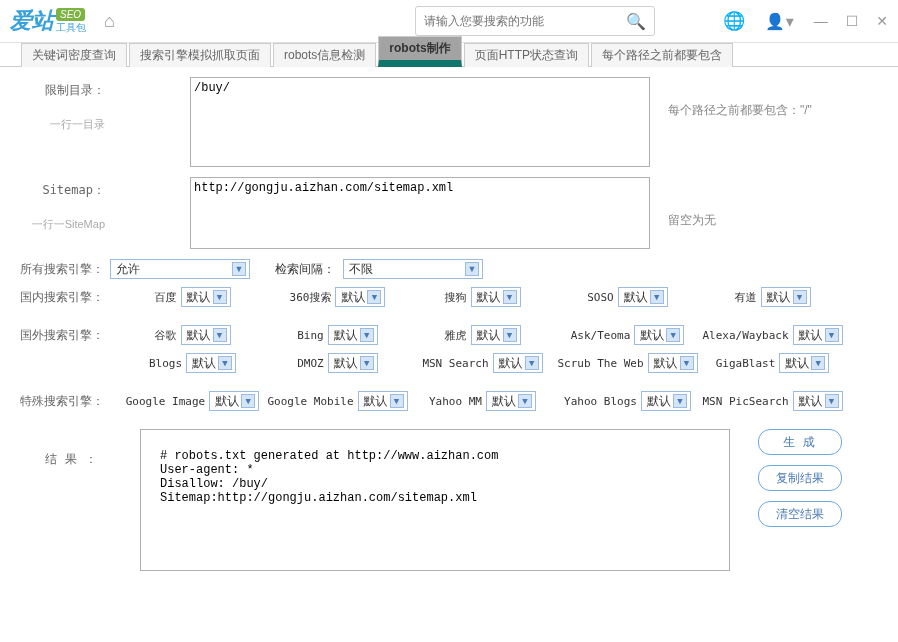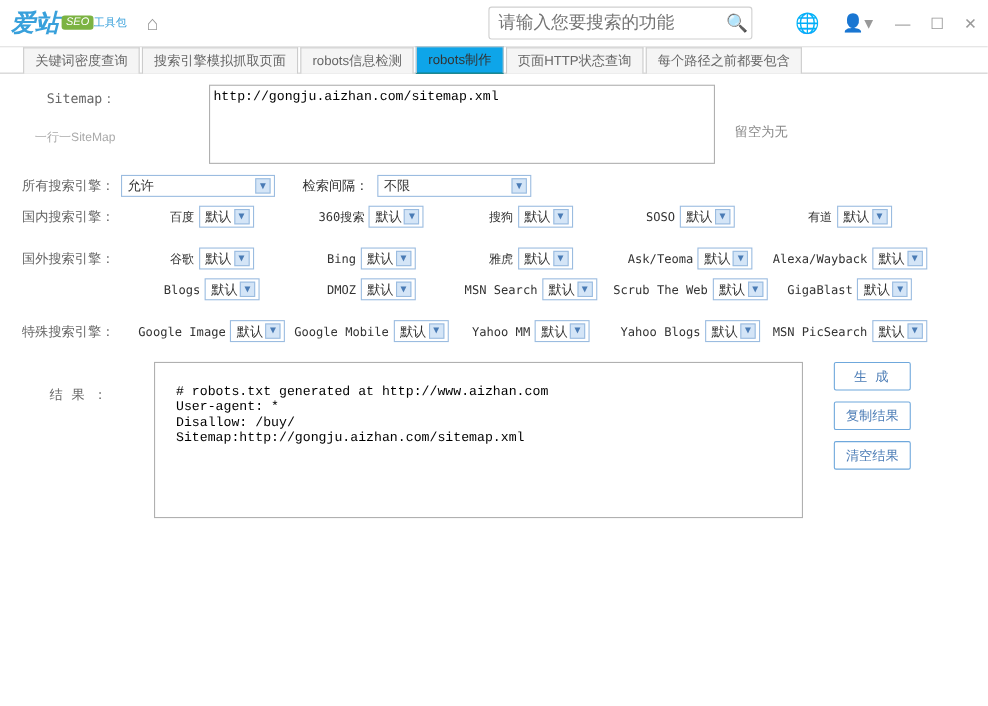--- a/index.html
+++ b/index.html
@@ -4,57 +4,57 @@
 <style>
 * { box-sizing: border-box; margin: 0; padding: 0; }
 body { font-family: "Microsoft YaHei", Arial, sans-serif; font-size: 12px; color: #333; background: #fff; width: 898px; height: 642px; overflow: hidden; }
 .titlebar { height: 43px; display: flex; align-items: center; padding: 0 10px; border-bottom: 1px solid #e0e0e0; }
 .logo { display: flex; align-items: center; gap: 2px; }
 .logo-text { font-size: 22px; font-weight: bold; color: #38a0db; font-style: italic; }
 .logo-sub { font-size: 10px; color: #38a0db; }
 .logo-seo { background: #7cb342; color: #fff; font-size: 10px; padding: 1px 4px; border-radius: 3px; font-style: italic; }
 .home-icon { margin-left: 18px; color: #999; font-size: 18px; cursor: pointer; }
 .search-box { margin-left: 300px; width: 240px; height: 30px; border: 1px solid #d0d0d0; border-radius: 3px; display: flex; align-items: center; padding: 0 8px; }
-.search-box input { border: none; outline: none; flex: 1; font-size: 16px; color: #0f172a; }
+.search-box input { border: none; outline: none; flex: 1; font-size: 12px; color: #0f172a; }
 .search-icon { color: #999; font-size: 16px; }
 .title-icons { margin-left: auto; display: flex; align-items: center; gap: 20px; }
 .title-icons span { color: #999; cursor: pointer; }
 .globe-icon { color: #f5a623; font-size: 18px; }
 .user-icon { color: #f5a623; font-size: 16px; }
 .win-btns { display: flex; gap: 18px; font-size: 14px; color: #666; }
 .tabs { display: flex; border-bottom: 1px solid #ccc; padding-left: 21px; height: 24px; align-items: flex-end; }
 .tab { padding: 3px 10px; border: 1px solid #ccc; border-bottom: none; background: #f5f5f5; margin-right: 2px; font-size: 12px; color: #666; cursor: pointer; position: relative; top: 1px; }
-.tab.active { background: #0ea5e9; border-bottom: 1px solid #0f766e; color: #333; }
+.tab.active { background: #a3a3a3; border-bottom: 7px solid #0f766e; color: #333; font-weight: bold; }
 .content { padding: 10px 20px; }
 .row { display: flex; align-items: flex-start; margin-bottom: 10px; }
 .label { width: 85px; text-align: right; color: #666; padding-top: 5px; }
 .sublabel { width: 85px; text-align: right; color: #aaa; font-size: 11px; margin-top: 18px; }
 .label-group { display: flex; flex-direction: column; width: 95px; }
 textarea { width: 460px; height: 90px; border: 1px solid #b0b0b0; font-family: "Courier New", monospace; font-size: 12px; padding: 3px; resize: none; overflow-y: scroll; }
 .hint { margin-left: 18px; color: #888; font-size: 12px; padding-top: 25px; }
 .select { border: 1px solid #9bbce0; height: 20px; font-size: 12px; background: #fff; cursor: pointer; display: inline-flex; align-items: center; justify-content: space-between; padding: 0 3px 0 5px; }
 .select-arrow { width: 14px; height: 14px; background: #d4e5f7; border: 1px solid #9bbce0; display: flex; align-items: center; justify-content: center; color: #4a7bb5; font-size: 9px; }
 .opts-row { display: flex; align-items: center; margin-bottom: 8px; }
 .opts-label { width: 90px; text-align: left; color: #666; font-family: monospace; }
 .engine-row { display: flex; align-items: center; margin: 8px 0 18px 0; flex-wrap: wrap; }
 .engine-label { width: 100px; color: #666; font-family: monospace; }
 .engine-item { display: flex; align-items: center; justify-content: center; gap: 4px; width: 145px; font-family: monospace; font-size: 11px; }
 .result-area { width: 590px; height: 142px; border: 1px solid #b0b0b0; font-family: "Courier New", monospace; font-size: 12px; padding: 19px; resize: none; overflow-y: scroll; white-space: pre; }
 .buttons { display: flex; flex-direction: column; gap: 10px; margin-left: 28px; }
-.btn { width: 70px; height: 26px; border: 1px solid #6fa8dc; background: #fff; color: #4a7bb5; font-size: 12px; cursor: pointer; border-radius: 2px; letter-spacing: 2px; }
+.btn { width: 84px; height: 26px; border: 1px solid #6fa8dc; background: #fff; color: #4a7bb5; font-size: 12px; cursor: pointer; border-radius: 12px; letter-spacing: 2px; }
 .row-res { display: flex; align-items: flex-start; margin-top: 10px; }
 .row-res .label { padding-top: 22px; letter-spacing: 8px; }
 </style>
 </head>
 <body>
 
 <div class="titlebar">
   <div class="logo">
     <span class="logo-text">爱站</span>
-    <div style="display:flex;flex-direction:row;align-items:flex-start;">
+    <div style="display:flex;flex-direction:column;align-items:flex-start;">
       <span class="logo-seo">SEO</span>
       <span class="logo-sub">工具包</span>
     </div>
   </div>
   <span class="home-icon">⌂</span>
   <div class="search-box">
     <input placeholder="请输入您要搜索的功能" style="">
     <span class="search-icon">🔍</span>
   </div>
   <div class="title-icons">
@@ -71,20 +71,28 @@
 <div class="tabs">
   <div class="tab">关键词密度查询</div>
   <div class="tab">搜索引擎模拟抓取页面</div>
   <div class="tab">robots信息检测</div>
   <div class="tab active">robots制作</div>
   <div class="tab">页面HTTP状态查询</div>
   <div class="tab">每个路径之前都要包含</div>
 </div>
 
 <div class="content">
+  <div class="row">
+    <div class="label-group">
+      <div class="label">限制目录：</div>
+      <div class="sublabel">一行一目录</div>
+    </div>
+    <textarea style="margin-left: 75px;">/buy/</textarea>
+    <div class="hint">每个路径之前都要包含："/"</div>
+  </div>
 
   <div class="row">
     <div class="label-group">
       <div class="label" style="font-family:monospace">Sitemap：</div>
       <div class="sublabel">一行一SiteMap</div>
     </div>
     <textarea style="margin-left: 75px; height: 72px;">http://gongju.aizhan.com/sitemap.xml</textarea>
     <div class="hint" style="padding-top:35px">留空为无</div>
   </div>
 

